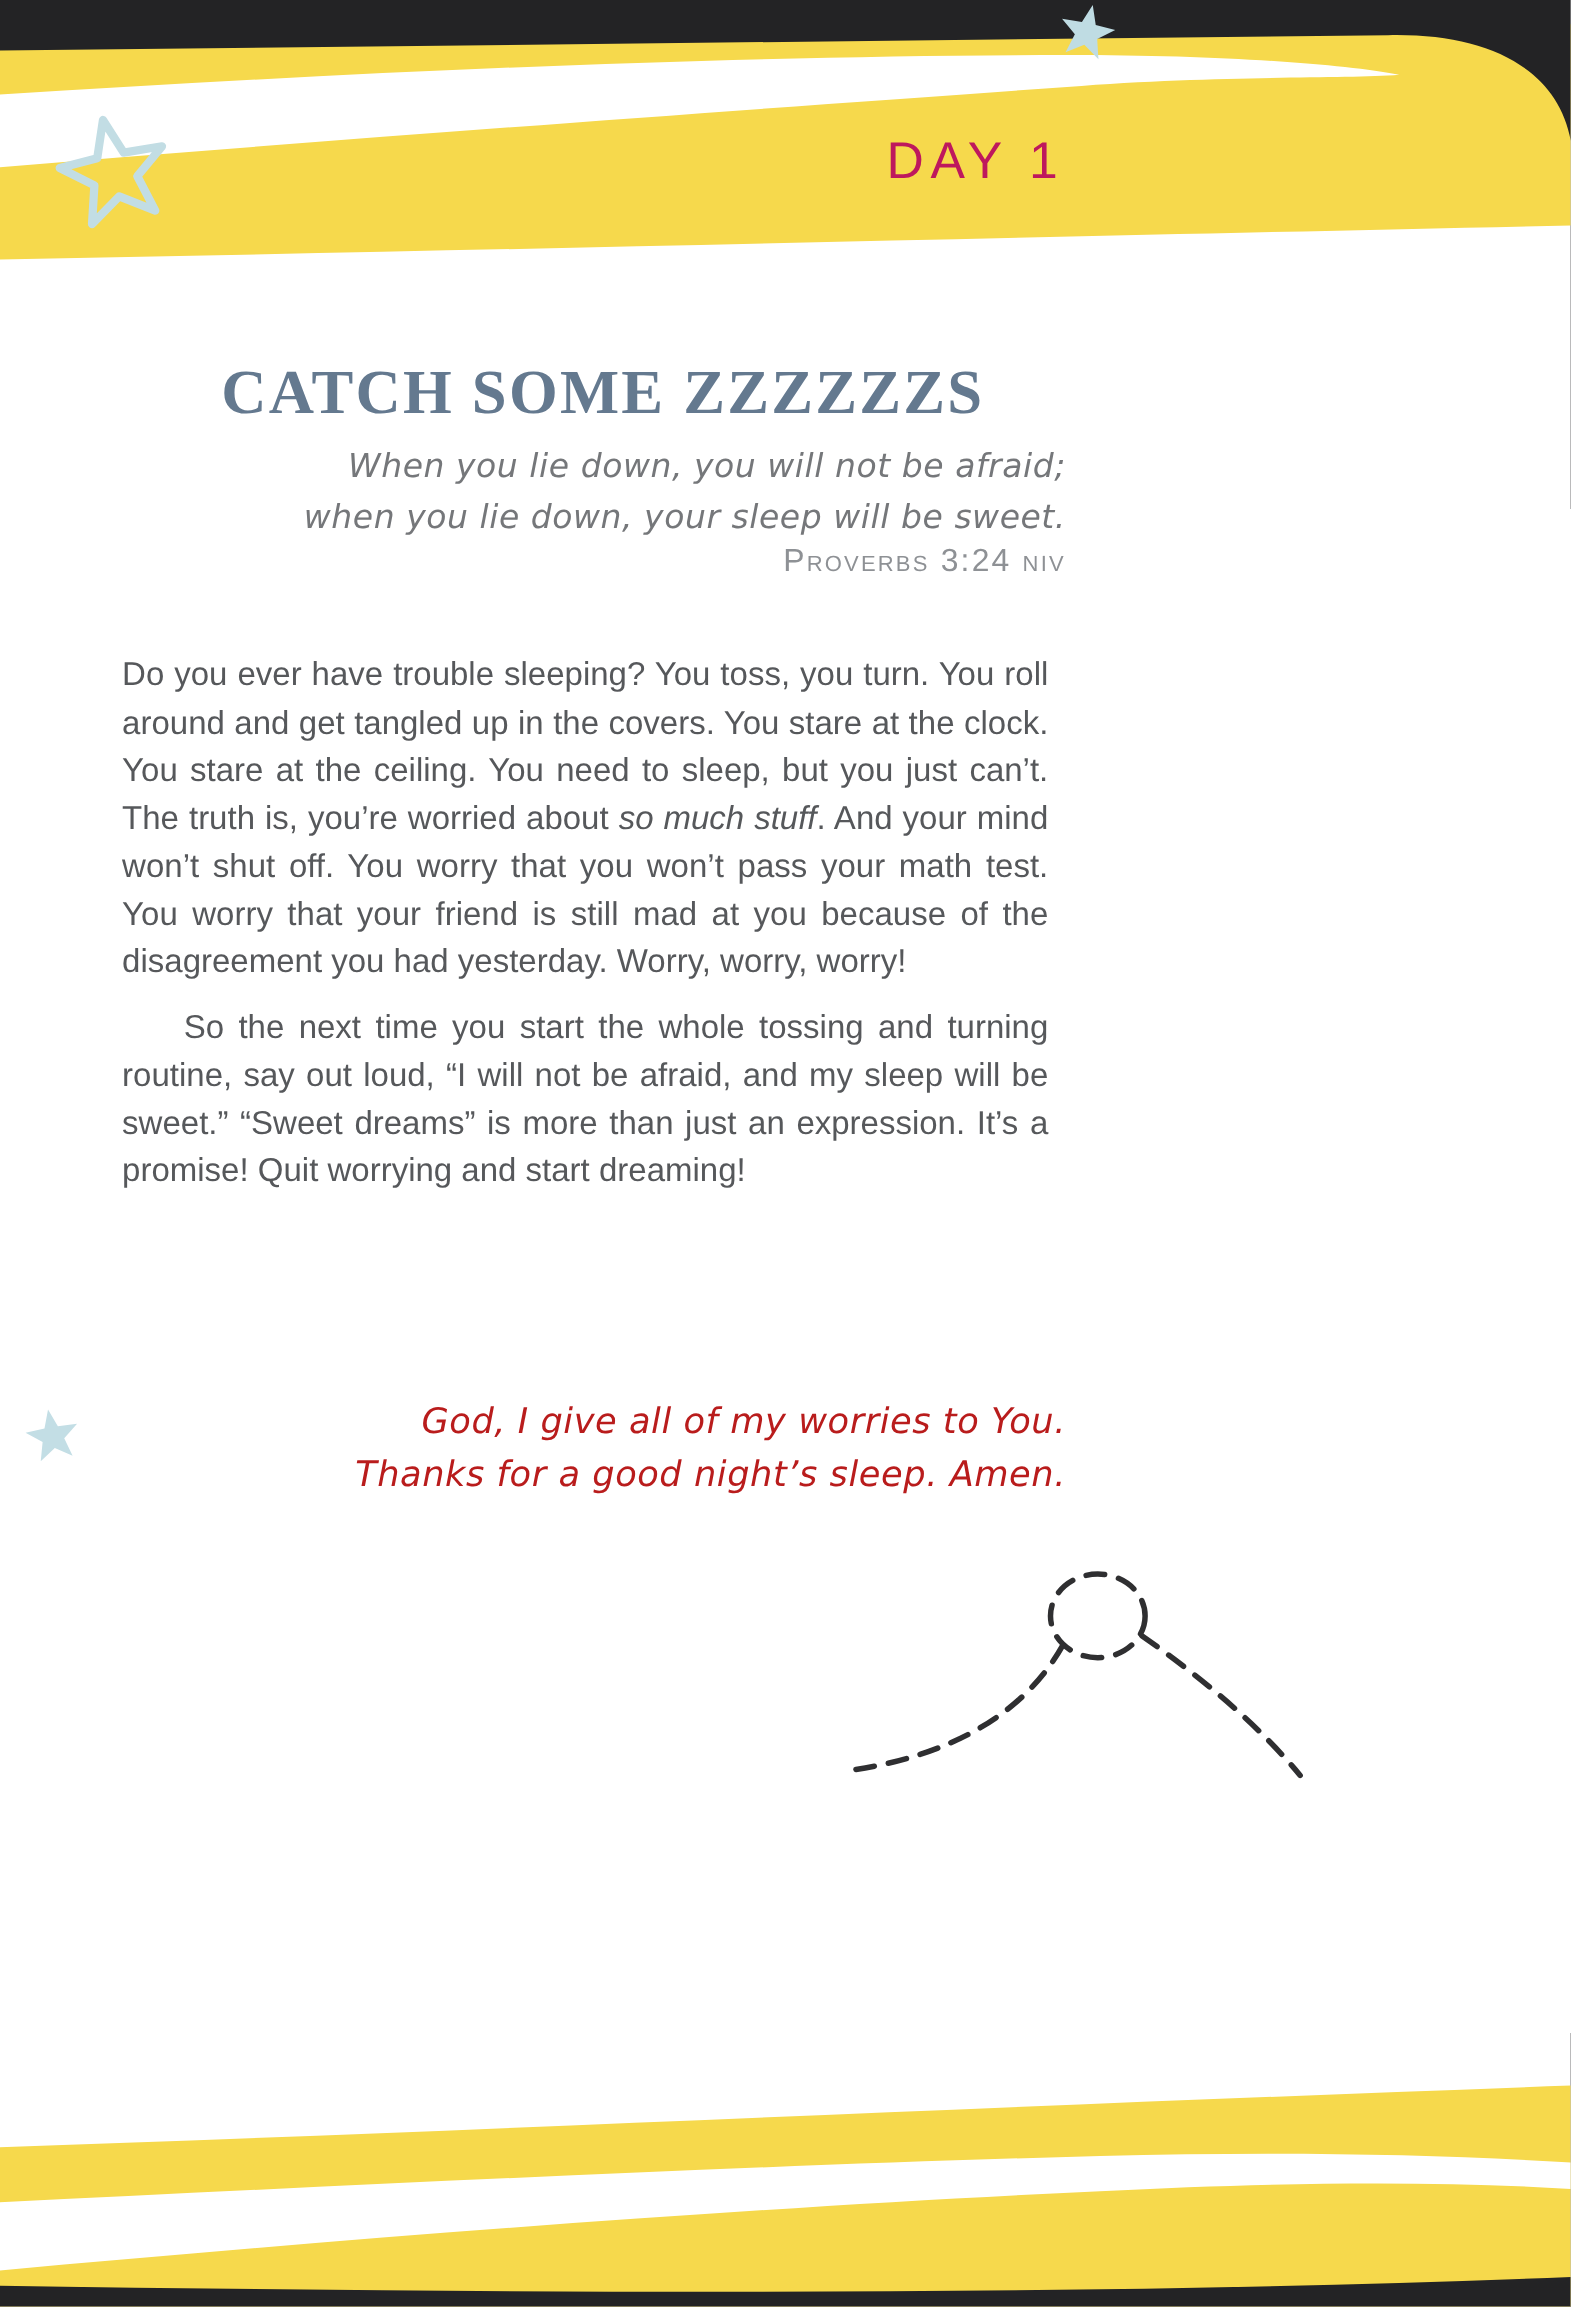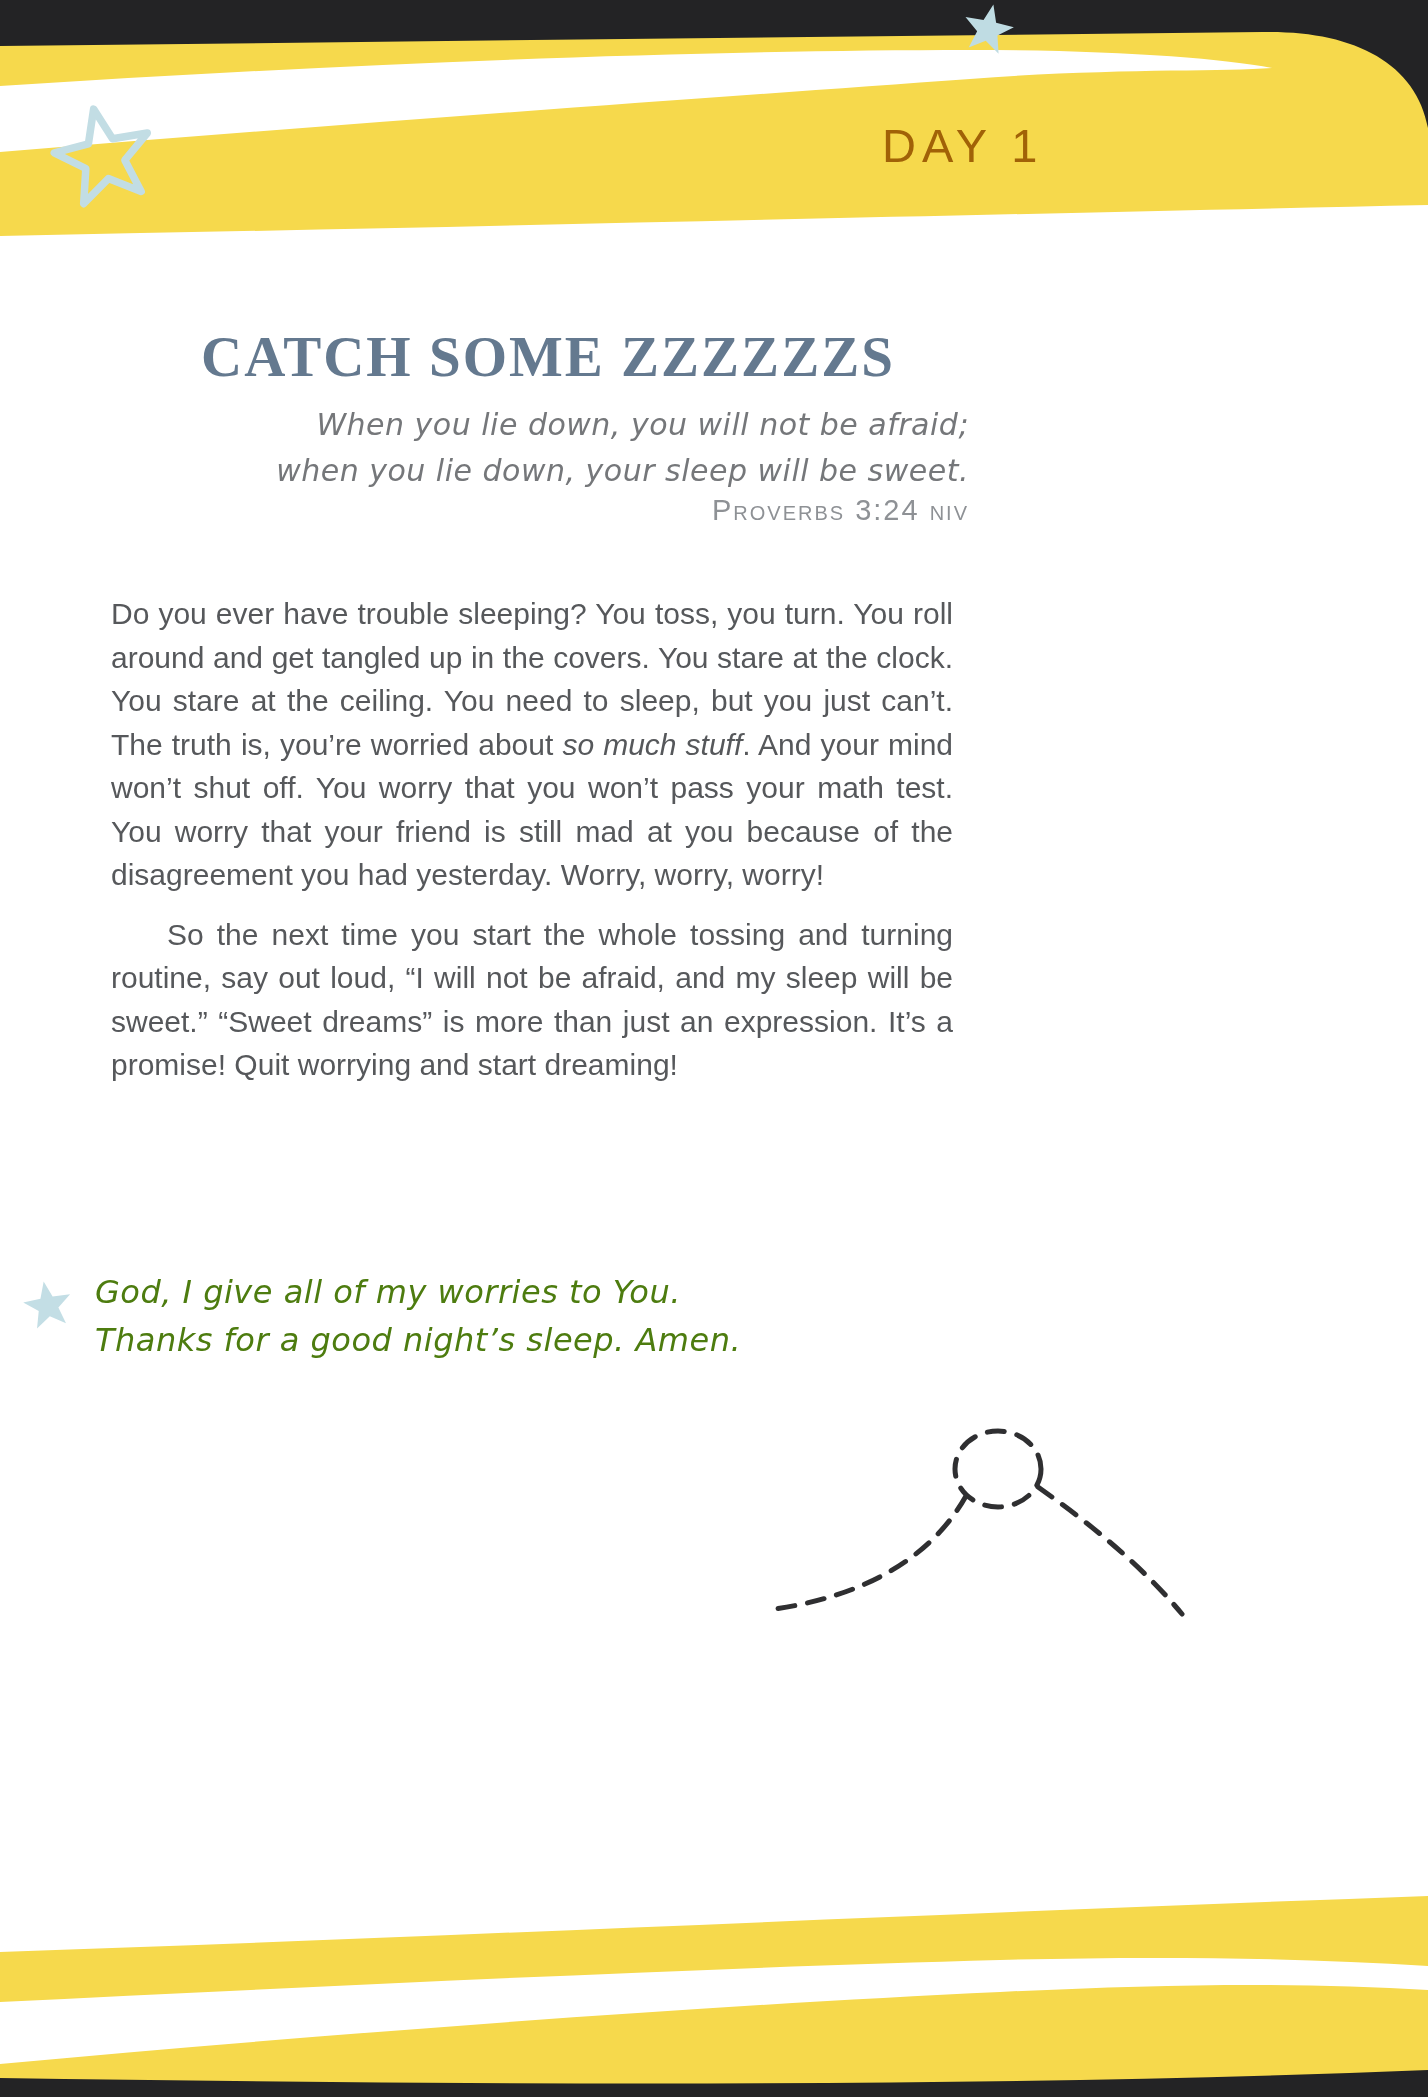--- a/index.html
+++ b/index.html
@@ -4,24 +4,24 @@
 <style>
   html,body { margin:0; padding:0; background:#3a3a3c; }
   .page {
     position:relative; width:1428px; height:2097px;
     background:#ffffff; overflow:hidden;
     font-family:"Liberation Sans", sans-serif;
   }
   .deco { position:absolute; left:0; top:0; z-index:0; }
 
   .day-label {
-    position:absolute; left:882px; top:118px; z-index:2;
+    position:absolute; left:806px; top:118px; z-index:2;
     font-family:"Liberation Sans", sans-serif;
     font-size:47px; font-weight:500; letter-spacing:6px;
-    color:#a16207;
+    color:#be185d;
   }
   .page-title {
     position:absolute; left:95px; top:308px; width:874px; z-index:2;
     text-align:center; margin:16px;
     font-family:"Liberation Serif", serif;
     font-weight:700; font-size:57px; letter-spacing:2px;
     color:#64798f;
   }
   .verse {
     position:absolute; left:95px; top:402px; width:874px; z-index:2;
@@ -41,24 +41,24 @@
     position:absolute; left:95px; top:576px; width:874px; z-index:2;
     font-family:"Liberation Sans", sans-serif;
     font-size:30px; line-height:43.5px; color:#56585b;
     text-align:justify;
   }
   .body-text p { margin:16px; }
   .body-text p.indent { text-indent:56px; }
   .body-text .it { font-style:italic; }
   .prayer {
     position:absolute; left:95px; top:1268px; width:874px; z-index:2;
-    text-align:left;
+    text-align:right;
     font-family:"DejaVu Sans", sans-serif;
     font-style:italic; font-size:32px; line-height:48px;
-    color:#4d7c0f; letter-spacing:0.5px;
+    color:#b91c1c; letter-spacing:0.5px;
   }
 </style>
 </head>
 <body>
 
 <div class="page">
 
   <svg class="deco" width="1428" height="2097" viewBox="0 0 1428 2097">
 
     <path d="M0,22 H1428 V205 C1050,213 520,226 0,236 Z" fill="#f6d94c"></path>

